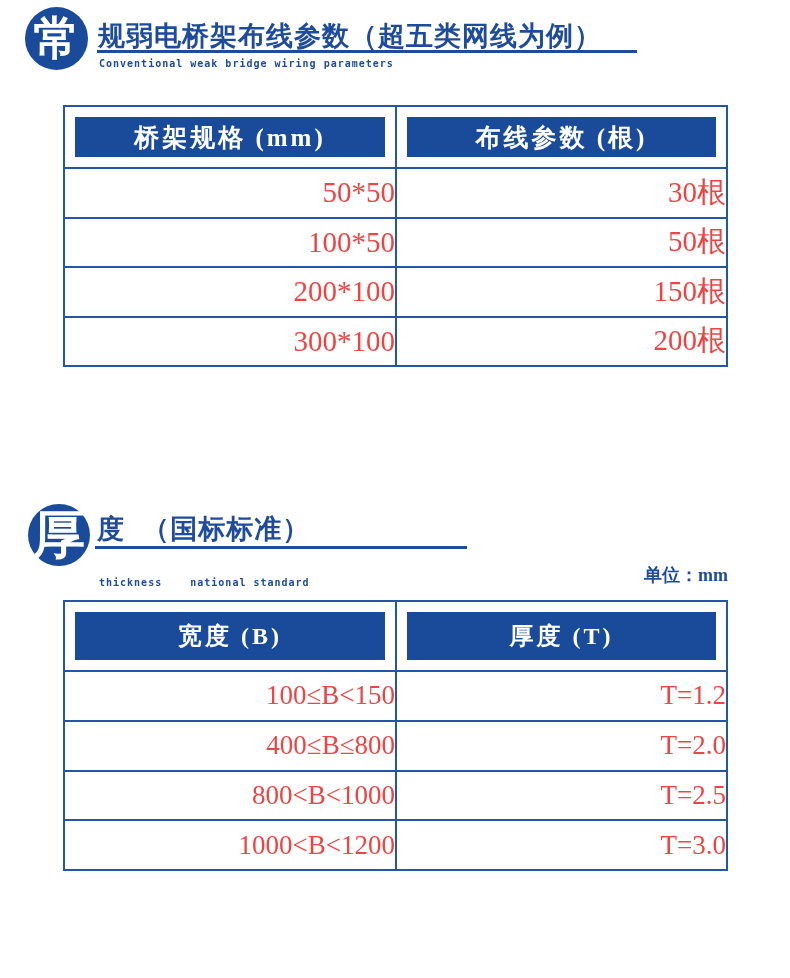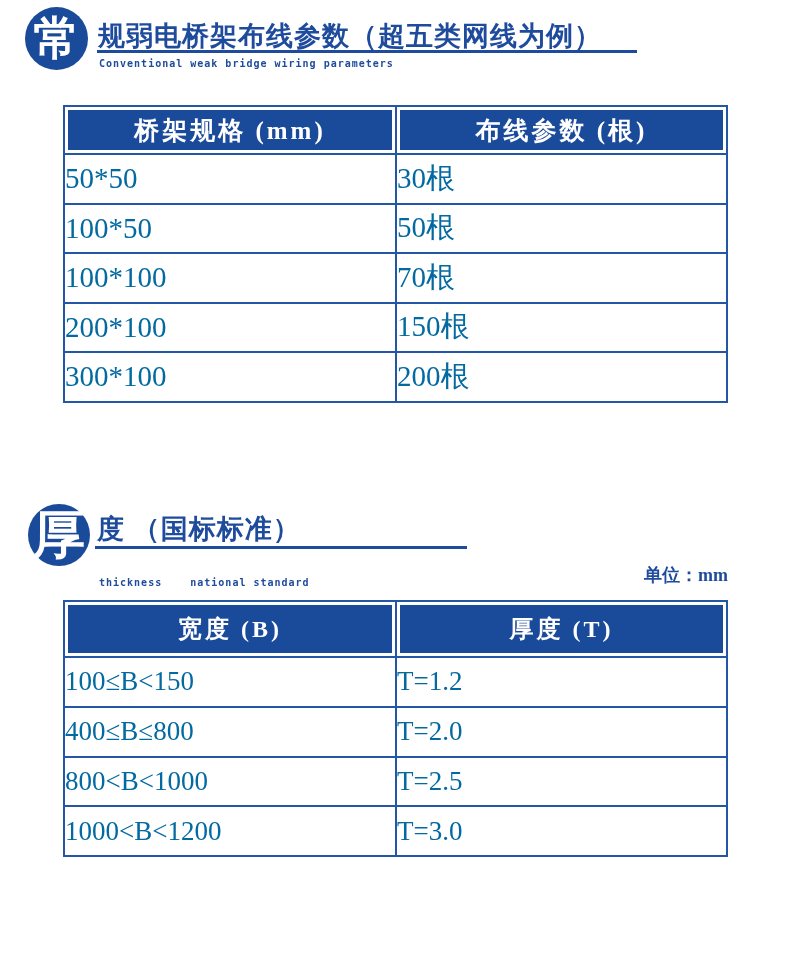--- a/index.html
+++ b/index.html
@@ -20,21 +20,21 @@
   .badge1 { left: 25px; top: 7px; width: 63px; height: 63px; font-size: 46px; }
   .badge2 { left: 28px; top: 504px; width: 62px; height: 62px; font-size: 52px; }
 
   .sec-title {
     position: absolute;
     color: #1e4b9c;
     font-weight: bold;
     font-size: 27px;
     letter-spacing: 1px;
     white-space: nowrap;
-    font-family: Liberation Serif, serif;
+    font-family: Liberation Mono, monospace;
   }
   .title1 { left: 98px; top: 18px; }
   .title2 { left: 97px; top: 511px; }
 
   .rule { position: absolute; background: #1e4b9c; height: 3px; }
   .rule1 { left: 97px; top: 50px; width: 540px; }
   .rule2 { left: 95px; top: 546px; width: 372px; }
 
   .sec-sub {
     position: absolute;
@@ -64,37 +64,37 @@
     width: 665px;
     border-collapse: collapse;
     table-layout: fixed;
   }
   .table1 { top: 105px; }
   .table2 { top: 600px; }
 
   table.ptable th, table.ptable td { border: 2px solid #2356a4; }
   table.ptable th { padding: 0; background: #ffffff; }
   .hcell {
-    margin: 3px;
+    margin: 10px;
     background: #1a4a9a;
     color: #ffffff;
     font-weight: bold;
     font-family: "Liberation Serif", serif;
     letter-spacing: 3px;
     display: flex;
     align-items: center;
     justify-content: center;
   }
   .table1 .hcell { height: 40px; font-size: 25px; }
   .table2 .hcell { height: 48px; font-size: 24px; }
 
   table.ptable td {
-    text-align: left;
+    text-align: right;
     vertical-align: middle;
-    color: #0369a1;
+    color: #ef4444;
     font-family: "Liberation Serif", serif;
   }
   .table1 td { height: 49.5px; font-size: 29px; }
   .table2 td { height: 49.8px; font-size: 27px; }
 </style>
 </head>
 <body>
 
 <div class="badge badge1">
   <span>常</span>
@@ -119,24 +119,20 @@
     </tr>
   </thead>
   <tbody>
     <tr>
       <td>50*50</td>
       <td>30根</td>
     </tr>
     <tr>
       <td>100*50</td>
       <td>50根</td>
-    </tr>
-    <tr>
-      <td>100*100</td>
-      <td>70根</td>
     </tr>
     <tr>
       <td>200*100</td>
       <td>150根</td>
     </tr>
     <tr>
       <td>300*100</td>
       <td>200根</td>
     </tr>
   </tbody>

